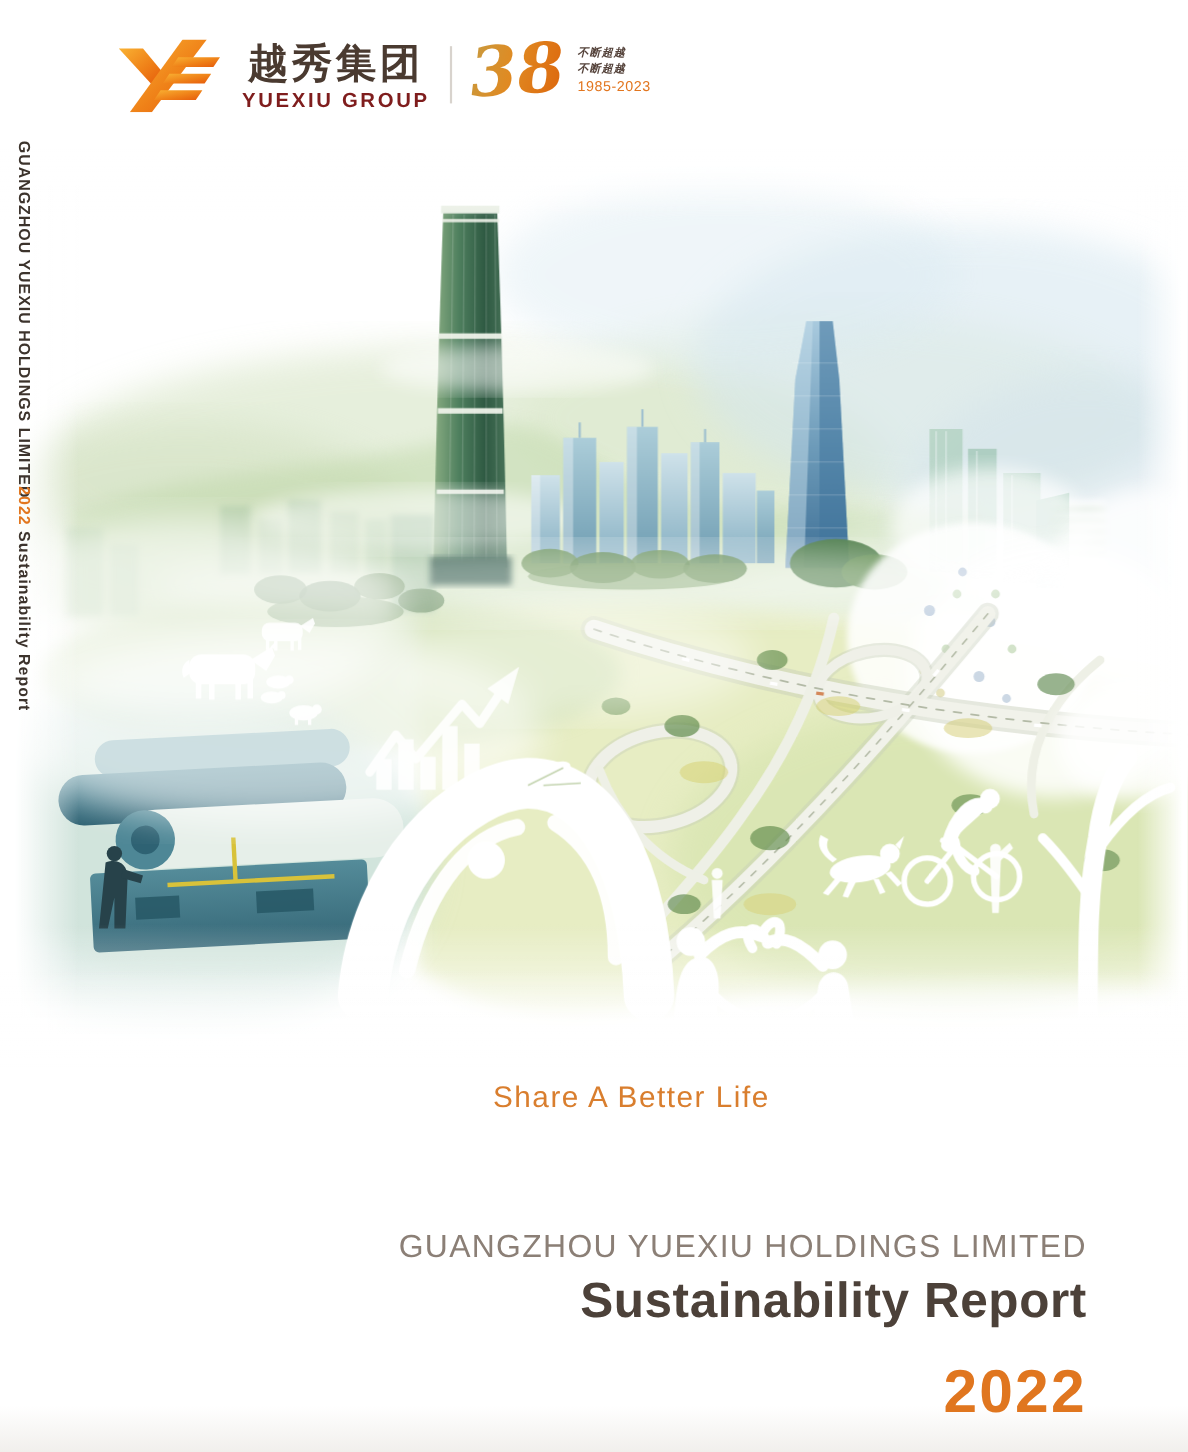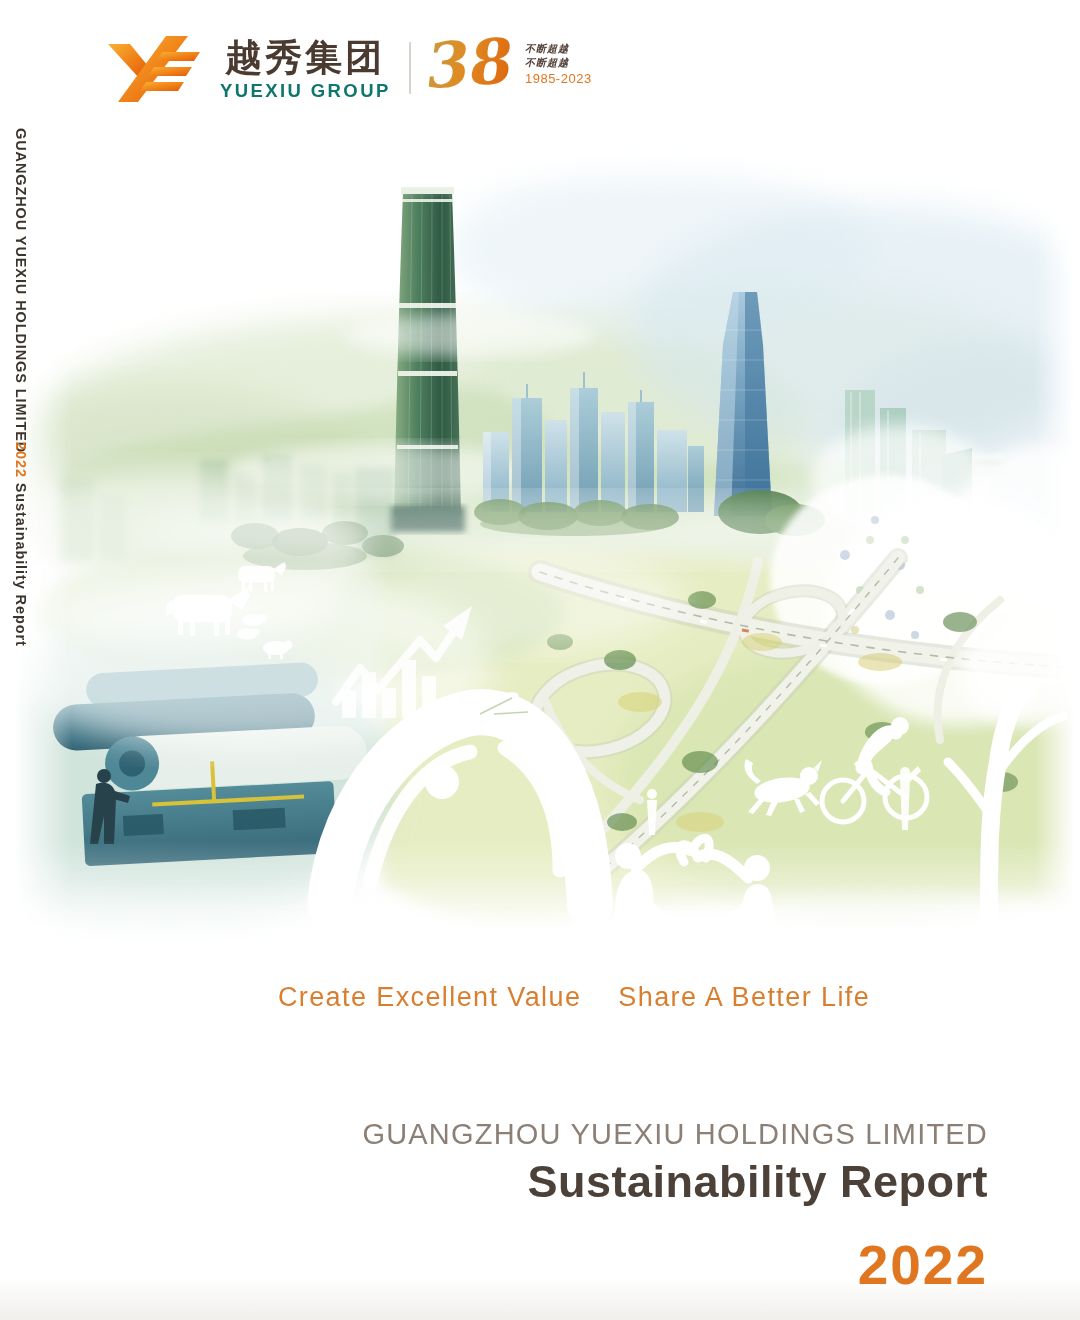--- a/index.html
+++ b/index.html
@@ -3,21 +3,21 @@
 <meta charset="utf-8">
 <style>
   html,body{margin:0;padding:0;background:#ffffff;}
   .page{position:relative;width:1080px;height:1320px;background:#ffffff;overflow:hidden;
         font-family:"Liberation Sans","DejaVu Sans",sans-serif;}
   
   .header{position:absolute;left:106px;top:36px;display:flex;align-items:flex-start;z-index:5;}
   .logo-mark{width:104px;height:66px;flex:0 0 auto;}
   .logo-textcol{margin-left:10px;display:flex;flex-direction:column;align-items:center;}
   .logo-cn{font-size:37px;font-weight:700;color:#4a3a30;letter-spacing:3px;line-height:1.1;margin-top:2px;}
-  .logo-en{font-size:18.5px;font-weight:700;color:#0f766e;letter-spacing:2.4px;margin-top:1px;}
+  .logo-en{font-size:18.5px;font-weight:700;color:#7f1d1d;letter-spacing:2.4px;margin-top:1px;}
   .hdr-divider{width:2px;height:52px;background:#d8d3cd;margin:6px 16px 0 18px;}
   .ann-num{font-family:"DejaVu Serif",serif;font-style:italic;font-weight:700;font-size:62px;line-height:0.9;
            margin-top:0px;transform:rotate(-4deg);
            background:linear-gradient(110deg,#c99a3e 5%,#e08a22 45%,#dd6a0f 90%);
            -webkit-background-clip:text;background-clip:text;color:transparent;}
   .ann-col{margin-left:12px;margin-top:6px;}
   .ann-line{font-size:10px;font-weight:700;font-style:italic;color:#54423a;line-height:1.35;letter-spacing:1px;}
   .ann-years{font-size:13px;font-weight:400;color:#e2761f;margin-top:2px;letter-spacing:0.5px;}
   
   .spine{position:absolute;left:13px;writing-mode:vertical-rl;z-index:5;
@@ -434,21 +434,20 @@
 
     <rect x="0" y="840" width="1080" height="150" fill="url(#gFadeBot)"></rect>
   </svg>
 
   <div class="fade fade-left"></div>
   <div class="fade fade-right"></div>
   <div class="fade fade-top"></div>
   <div class="fade fade-bottom"></div>
 
   <div class="tagline">
-    <span>Create Excellent Value</span>
     <span>Share A Better Life</span>
   </div>
 
   <div class="title-block">
     <div class="tb-company">GUANGZHOU YUEXIU HOLDINGS LIMITED</div>
     <div class="tb-report">Sustainability Report</div>
     <div class="tb-year">2022</div>
   </div>
 
   <div class="footer-strip"></div>

